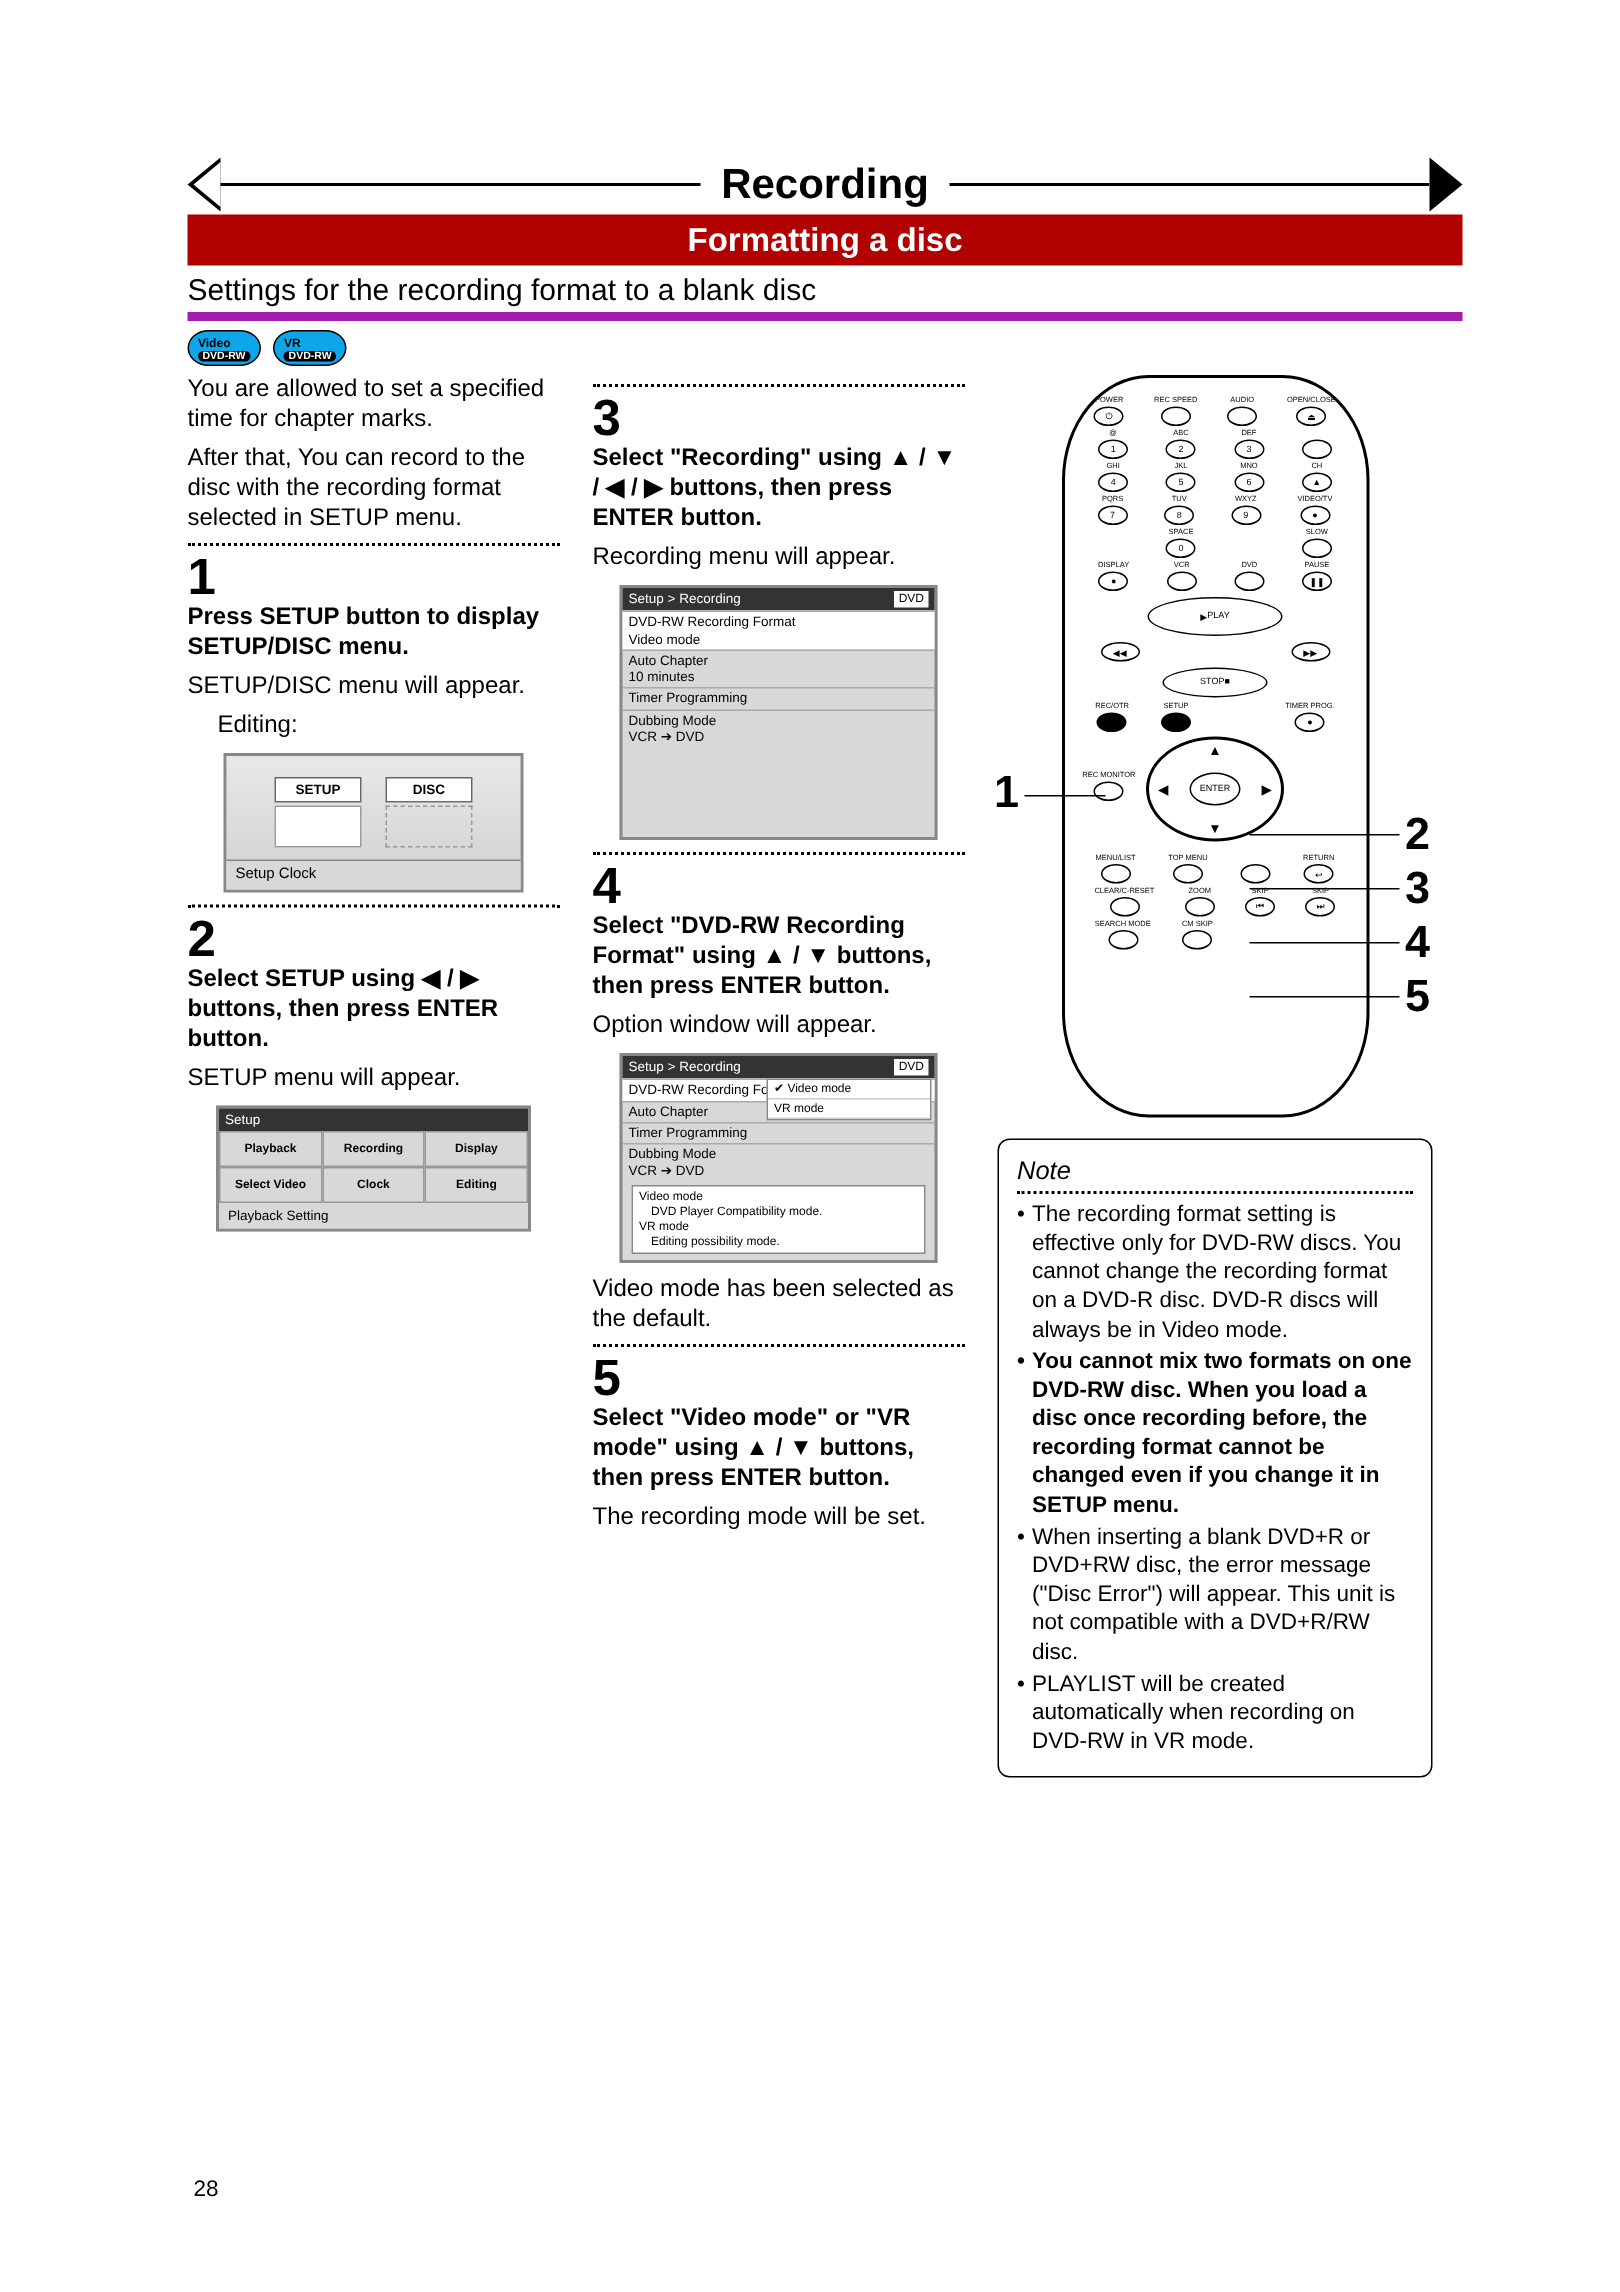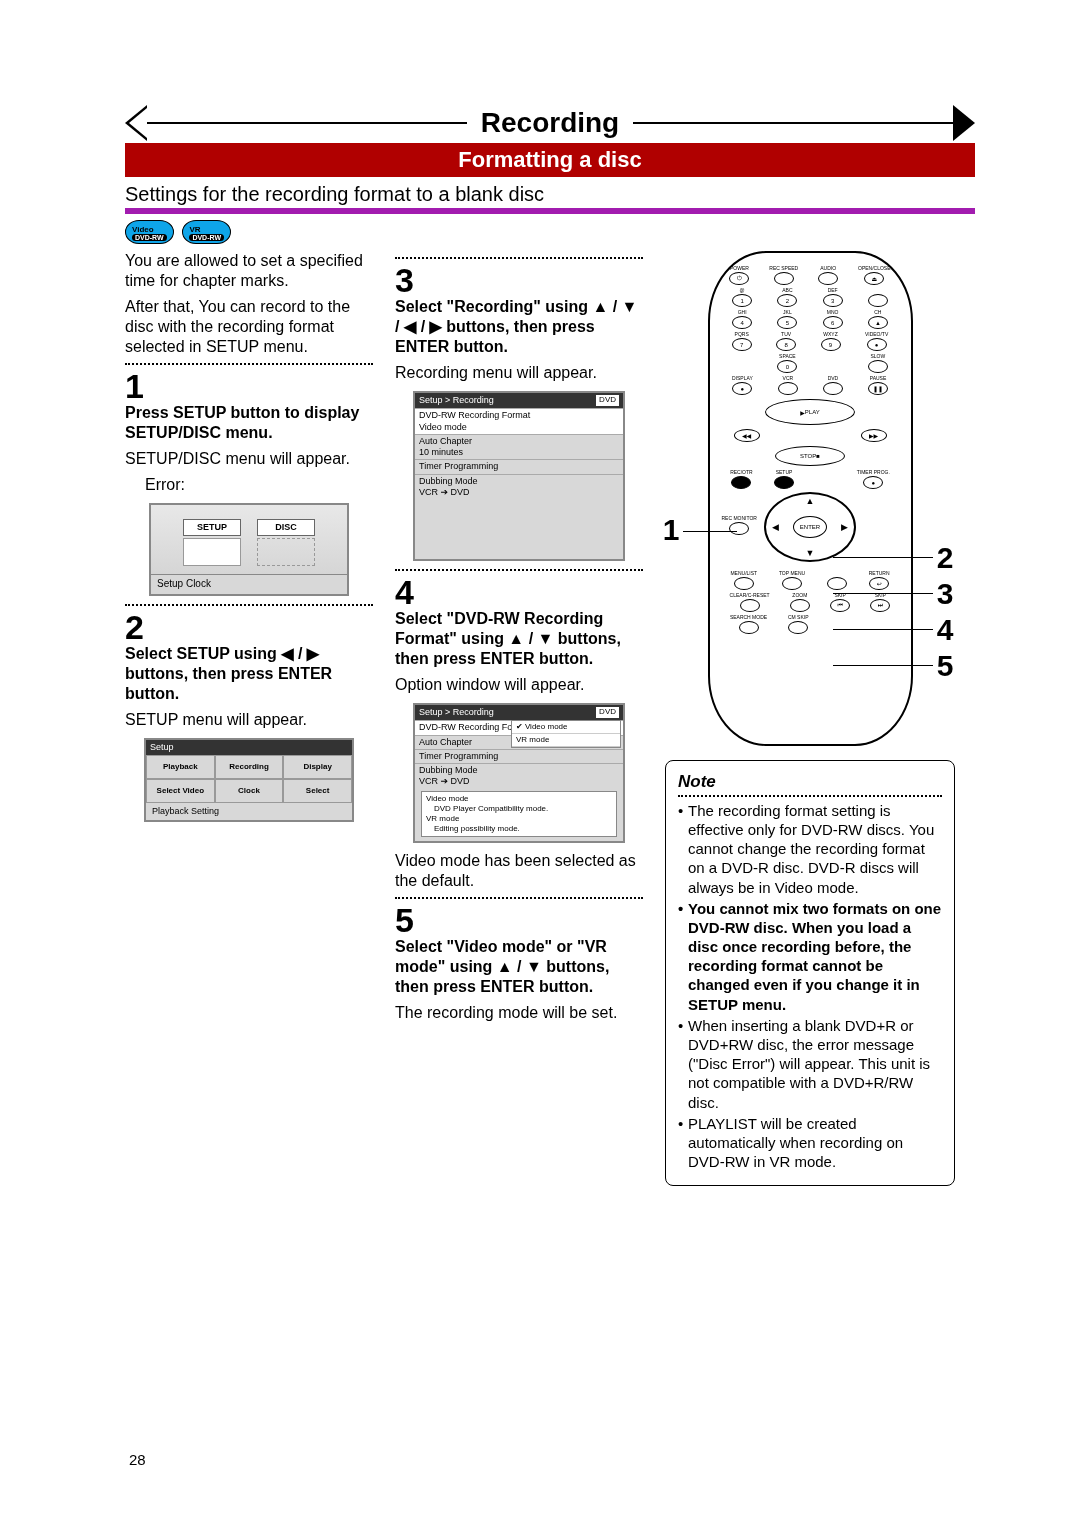--- a/index.html
+++ b/index.html
@@ -195,21 +195,21 @@
   .note-box {
     border: 1px solid #000;
     border-radius: 8px;
     padding: 10px 12px 12px;
     margin-top: 14px;
     font-size: 15px;
     line-height: 1.28;
   }
   .note-box .note-title {
     font-style: italic;
-    font-weight: bold;
+    font-weight: normal;
     font-size: 17px;
   }
   .note-box hr.dot {
     border:none;border-top:2px dotted #000;margin:2px 0 4px;
   }
   .note-box ul { list-style: none; }
   .note-box li { position: relative; padding-left: 10px; margin-bottom: 2px; }
   .note-box li::before { content:"•"; position:absolute; left:0; }
 
   .page-num {
@@ -247,21 +247,21 @@
 
 <div class="cols">
 
   <div class="col">
     <p>You are allowed to set a specified time for chapter marks.</p>
     <p>After that, You can record to the disc with the recording format selected in SETUP menu.</p>
     <hr class="dotrule">
     <div class="stepnum">1</div>
     <p class="bold">Press SETUP button to display SETUP/DISC menu.</p>
     <p>SETUP/DISC menu will appear.</p>
-    <p style="text-indent:20px">Error:</p>
+    <p style="text-indent:20px">Editing:</p>
 
     <div class="screen-box">
       <div class="setup-disc">
         <div>
           <div class="tab">SETUP</div>
           <div style="height:28px;border:1px solid #999;margin-top:2px;background:#fff;"></div>
         </div>
         <div>
           <div class="tab">DISC</div>
           <div style="height:28px;border:1px dashed #999;margin-top:2px;"></div>
@@ -276,21 +276,21 @@
     <p>SETUP menu will appear.</p>
 
     <div class="menu-screen">
       <div class="hdr">Setup</div>
       <div class="menu-grid">
         <div class="mg-cell">Playback</div>
         <div class="mg-cell">Recording</div>
         <div class="mg-cell">Display</div>
         <div class="mg-cell">Select Video</div>
         <div class="mg-cell">Clock</div>
-        <div class="mg-cell">Select</div>
+        <div class="mg-cell">Editing</div>
       </div>
       <div class="menu-caption">Playback Setting</div>
     </div>
   </div>
 
   <div class="col">
     <hr class="dotrule">
     <div class="stepnum">3</div>
     <p class="bold">Select "Recording" using ▲ / ▼ / ◀ / ▶ buttons, then press ENTER button.</p>
     <p>Recording menu will appear.</p>

